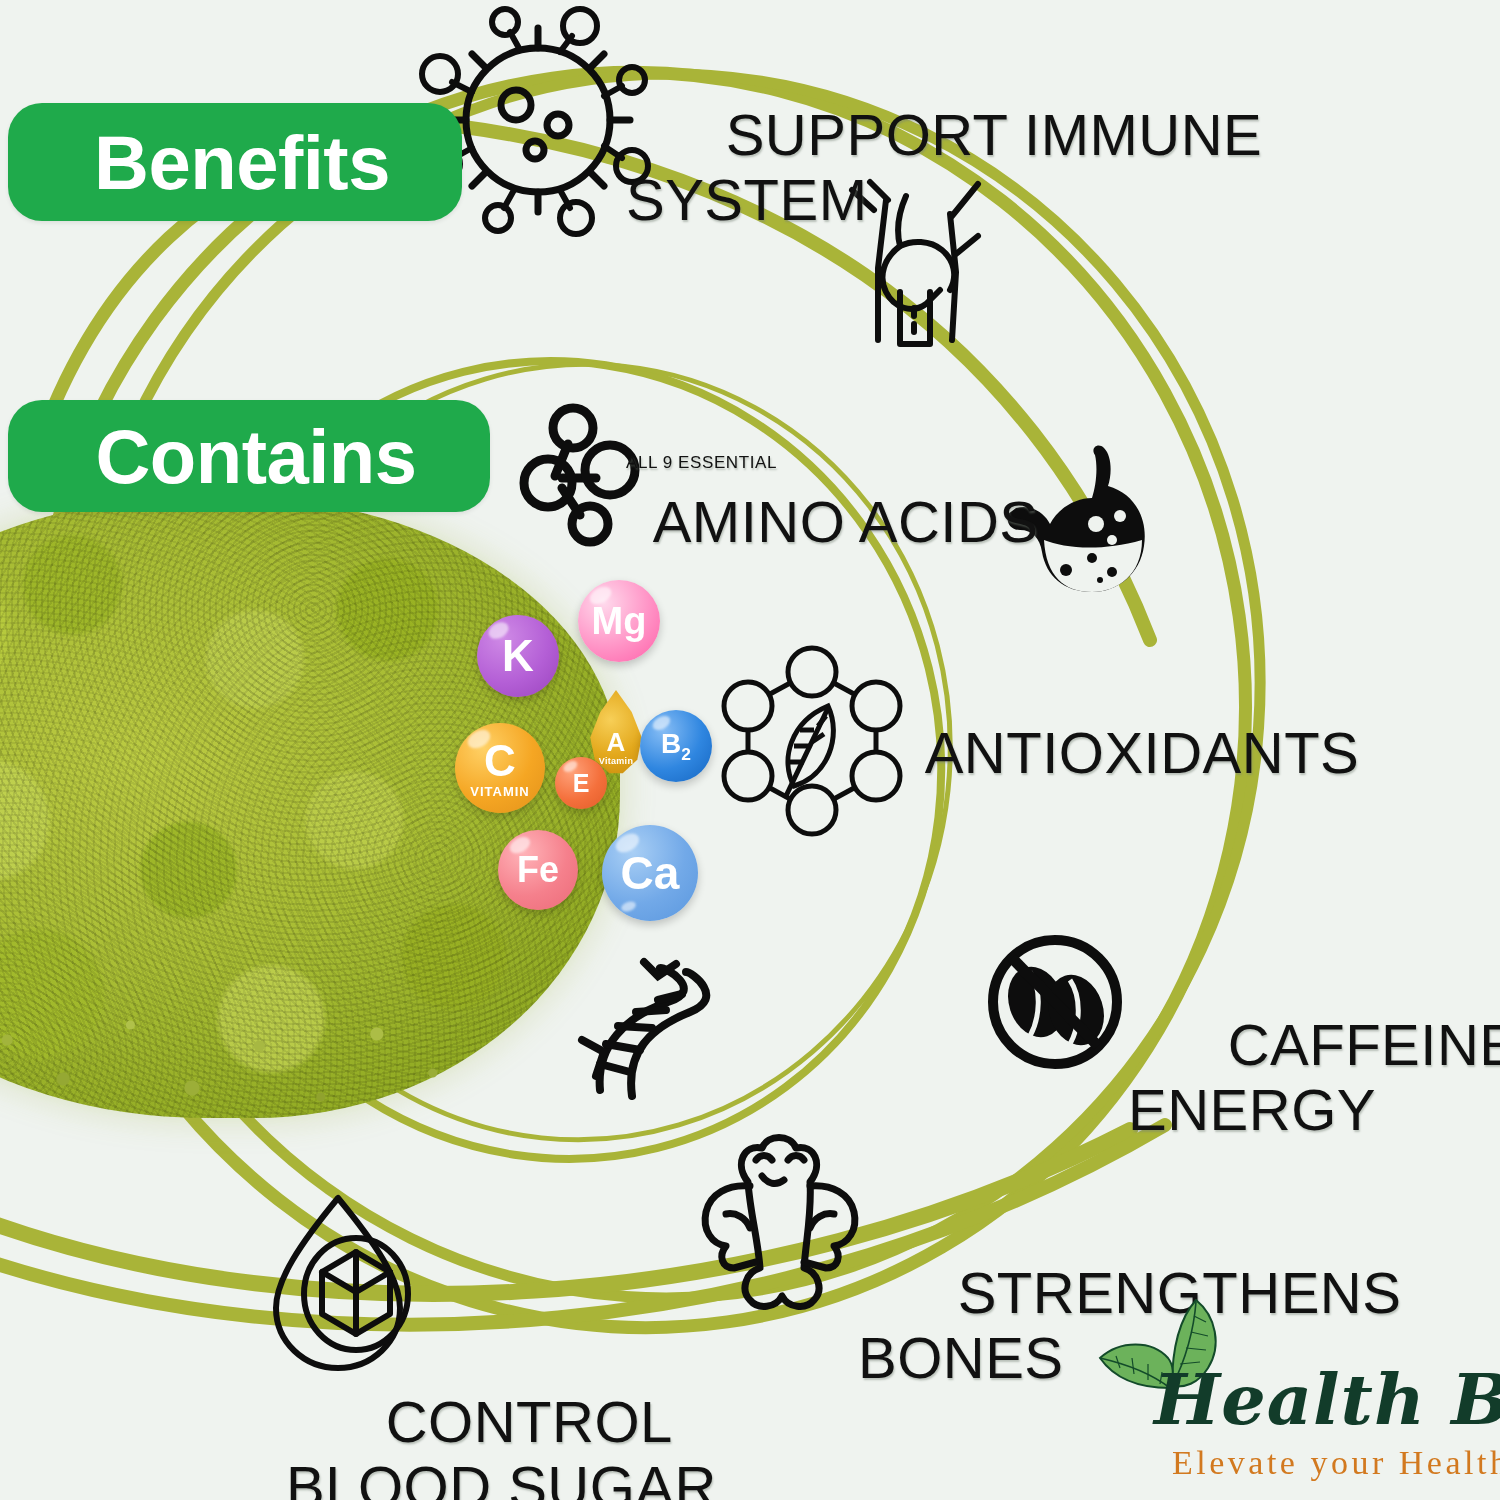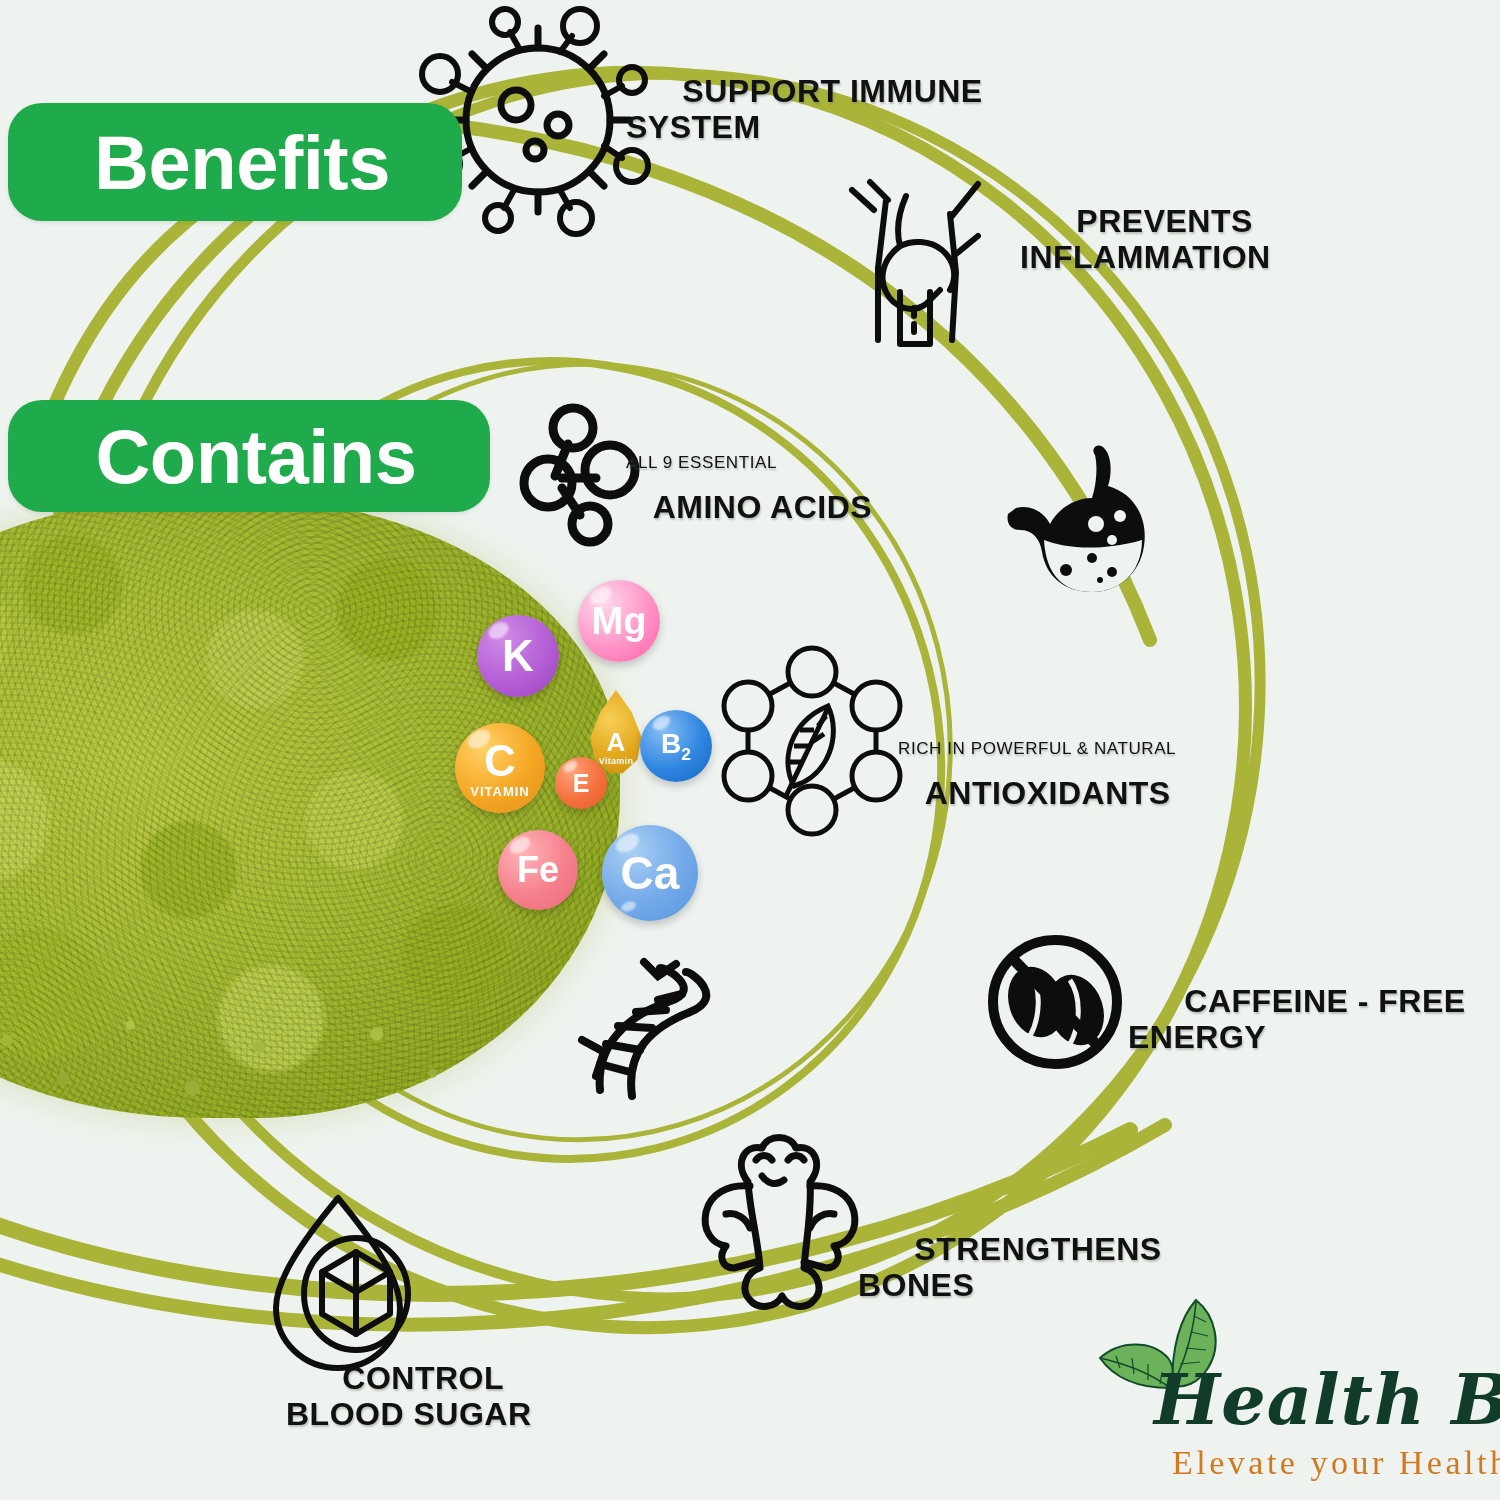--- a/index.html
+++ b/index.html
@@ -37,21 +37,21 @@
   #badge-contains{left:-24px;top:400px;width:468px;height:112px;font-size:76px;padding-left:14px;}
 
   
   .label{
     position:absolute;
     color:#111;
     text-shadow:1px 2px 2px rgba(120,130,120,.45);
     line-height:1.12;
     white-space:pre;
   }
-  .l-main{font-size:32px;font-weight:700;letter-spacing:.5px;}
+  .l-main{font-size:58px;font-weight:400;letter-spacing:.5px;}
   .l-sub{font-size:17px;font-weight:300;letter-spacing:.6px;display:block;}
 
   
   #lbl-immune      {left:626px; top:38px;  }
   #lbl-inflam      {left:1020px;top:168px; }
   #lbl-amino       {left:626px; top:417px; }
   #lbl-digestion   {left:1158px;top:454px; }
   #lbl-antiox      {left:898px; top:703px; }
   #lbl-protein     {left:668px; top:1015px;}
   #lbl-caffeine    {left:1128px;top:948px; }
@@ -379,33 +379,28 @@
 
   </svg>
 
   <div id="labels" class="layer">
 
     <div class="label l-main" id="lbl-immune">
       <span>SUPPORT IMMUNE
 SYSTEM</span>
     </div>
 
-    <div class="label l-main" id="lbl-inflam">
-      <span>PREVENTS
-INFLAMMATION</span>
-    </div>
 
     <div class="label" id="lbl-amino">
       <span class="l-sub">ALL 9 ESSENTIAL</span>
       <span class="l-main">AMINO ACIDS</span>
     </div>
 
 
     <div class="label" id="lbl-antiox">
-      <span class="l-sub">RICH IN POWERFUL &amp; NATURAL</span>
       <span class="l-main">ANTIOXIDANTS</span>
     </div>
 
 
     <div class="label l-main" id="lbl-caffeine">
       <span>CAFFEINE - FREE
 ENERGY</span>
     </div>
 
     <div class="label l-main" id="lbl-bones">

